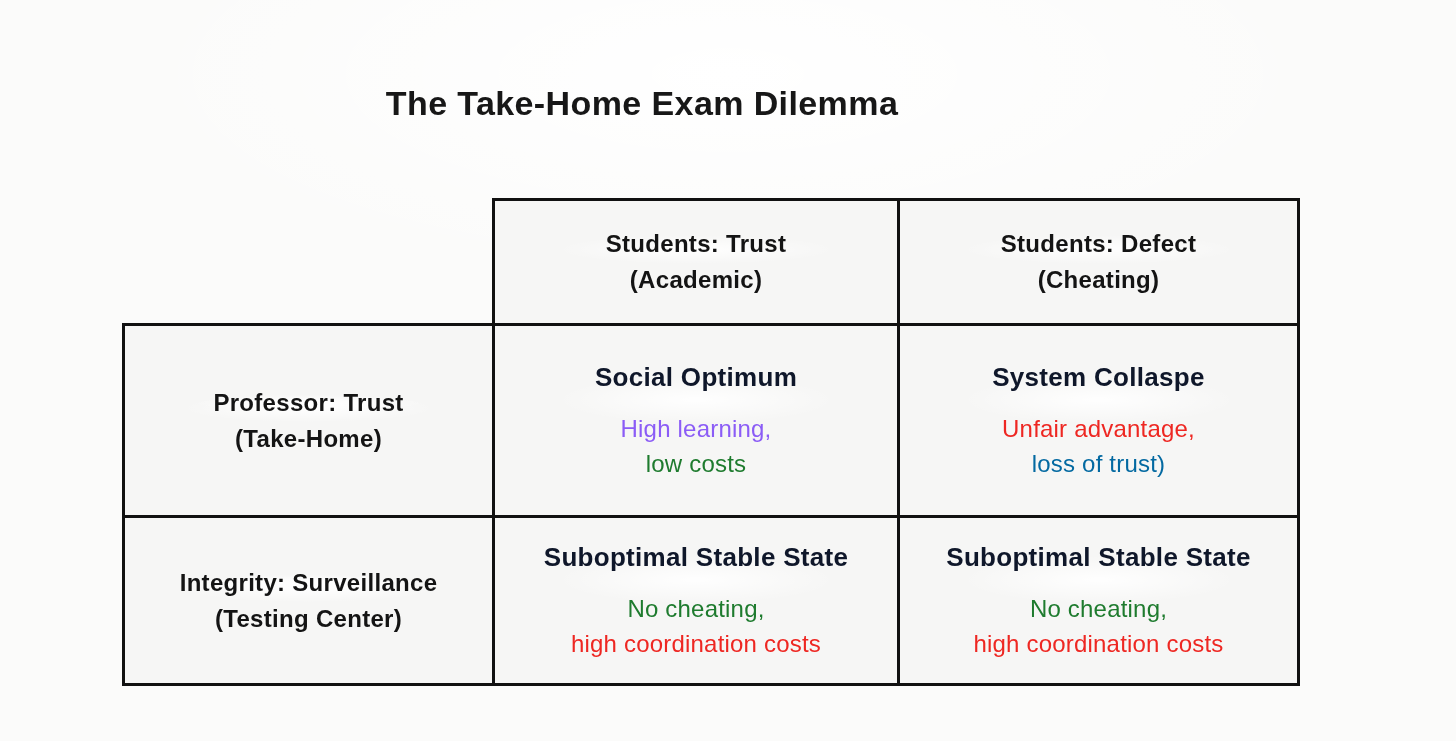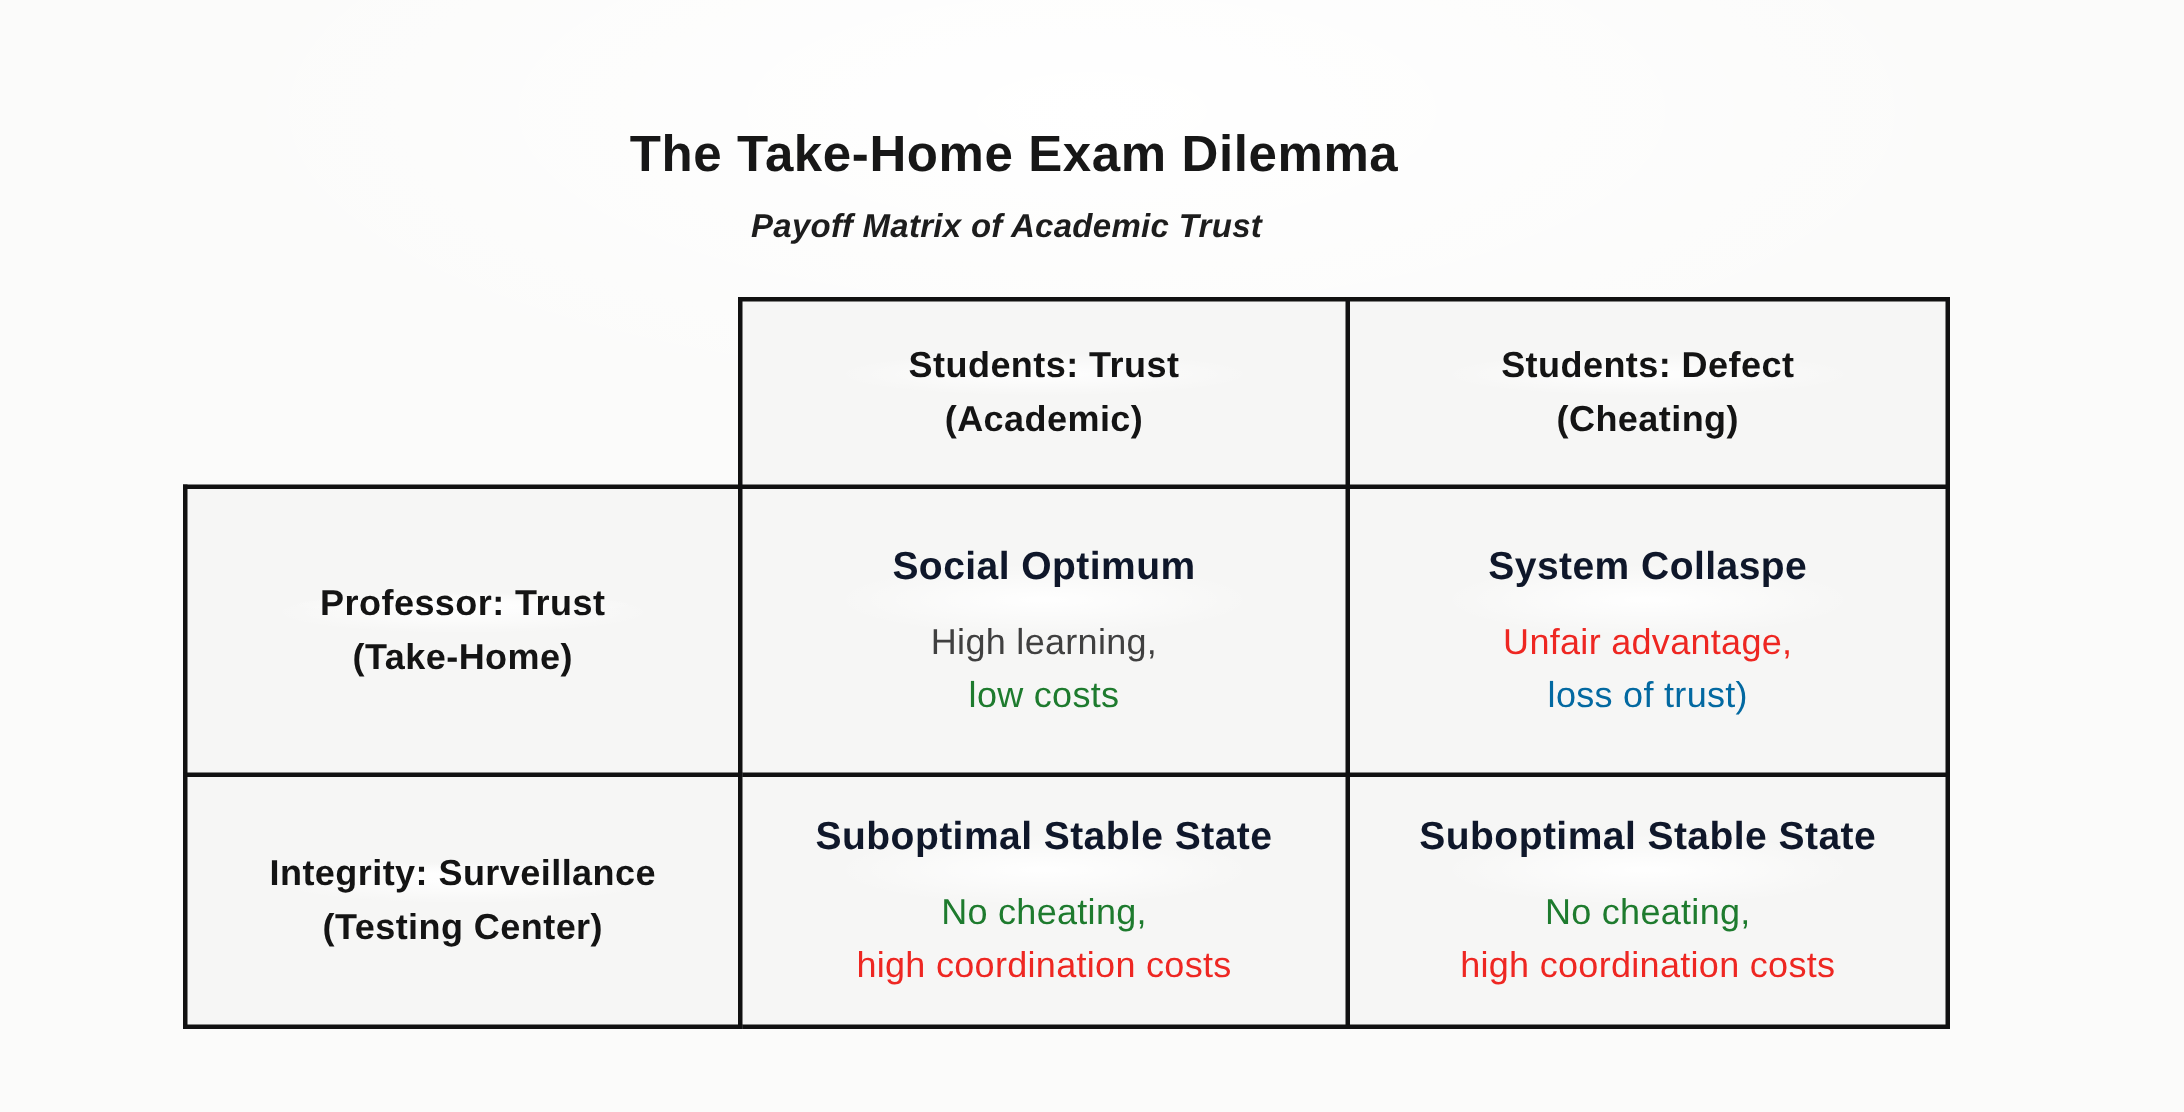--- a/index.html
+++ b/index.html
@@ -15,21 +15,21 @@
   body{
     font-family:"Liberation Sans", sans-serif;
     background:var(--page-background);
     color:var(--heading-text);
     position:relative;
   }
   .canvas{position:absolute;inset:0;background:
     radial-gradient(ellipse 60% 40% at 50% 10%, #ffffff 0%, rgba(255,255,255,0) 70%),
     var(--page-background);}
   .title{
-    position:absolute;top:84px;left:676px;transform:translateX(-50%);
+    position:absolute;top:84px;left:642px;transform:translateX(-50%);
     font-size:34px;font-weight:700;letter-spacing:0.4px;white-space:nowrap;
     color:var(--heading-text);
   }
   .subtitle{
     position:absolute;top:138px;left:671px;transform:translateX(-50%);
     font-size:22px;font-weight:700;font-style:italic;letter-spacing:0.2px;white-space:nowrap;
     color:#1d1d1d;
   }
   table.payoff{
     position:absolute;left:122px;top:198px;
@@ -76,21 +76,20 @@
   .cell-line{
     font-size:24px;font-weight:400;letter-spacing:0.2px;line-height:35px;
   }
 </style>
 </head>
 <body>
 
 <div class="canvas">
 
   <div class="title">The Take-Home Exam Dilemma</div>
-  <div class="subtitle">Payoff Matrix of Academic Trust</div>
 
   <table class="payoff">
     <colgroup>
       <col class="c-label">
         <col class="c-col1">
         <col class="c-col2">
     </colgroup>
     <tbody>
         <tr class="r-head">
       <td class="spacer"></td>
@@ -111,21 +110,21 @@
       <th class="rowhead">
         <div class="inner">
           <div class="head-line">Professor: Trust</div>
           <div class="head-line">(Take-Home)</div>
         </div>
       </th>
       <td class="cell">
         <div class="inner">
           <div class="cell-title">Social Optimum</div>
           <div class="cell-lines">
-            <div class="cell-line" style="color: #404040;">High learning,</div>
+            <div class="cell-line" style="color: #8b5cf6;">High learning,</div>
             <div class="cell-line" style="color: rgb(30, 123, 46);">low costs</div>
           </div>
         </div>
       </td>
       <td class="cell">
         <div class="inner">
           <div class="cell-title">System Collaspe</div>
           <div class="cell-lines">
             <div class="cell-line" style="color: rgb(238, 39, 34);">Unfair advantage,</div>
             <div class="cell-line" style="color: #0369a1;">loss of trust)</div>

